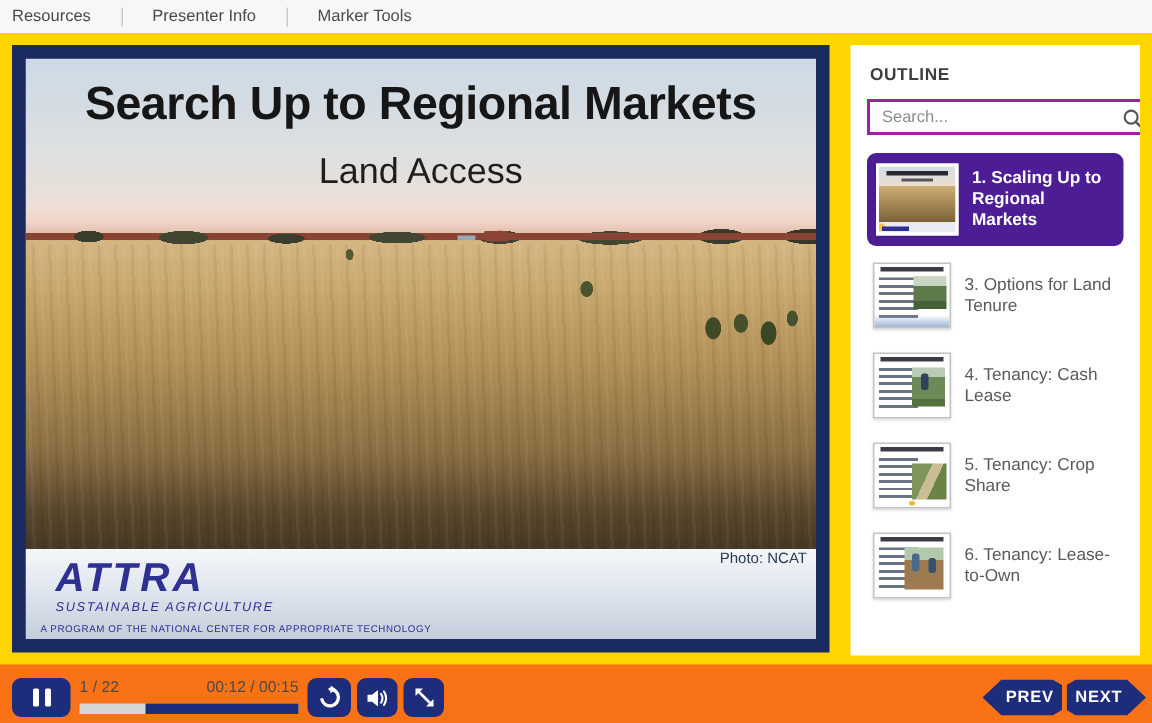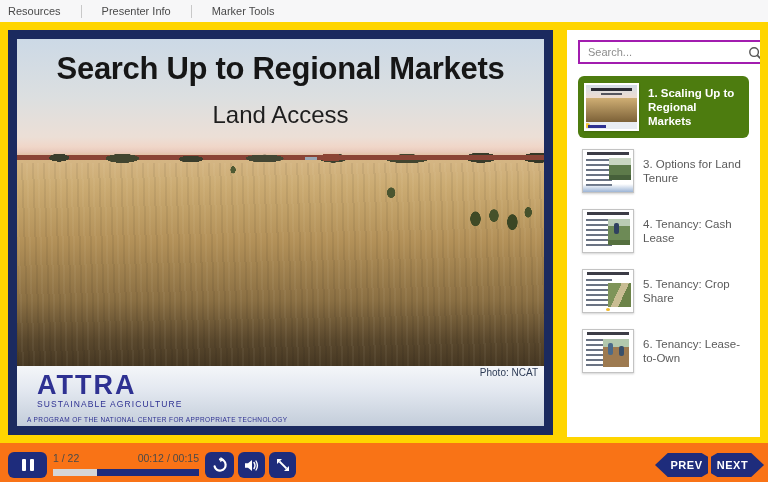--- a/index.html
+++ b/index.html
@@ -48,36 +48,36 @@
     background:repeating-linear-gradient(88deg, rgba(0,0,0,.06) 0 2px, transparent 2px 5px, rgba(255,245,220,.05) 5px 7px, transparent 7px 11px); }
   .slide-title { position:absolute; top:12px; left:0; width:100%; text-align:center; font-size:31px; font-weight:bold; color:#161616; letter-spacing:-.3px; }
   .slide-subtitle { position:absolute; top:62px; left:0; width:100%; text-align:center; font-size:24px; color:#1e1e1e; }
 
   
   .strip { position:relative; width:527px; height:60px; background:linear-gradient(180deg,#f4f6f9 0%, #e3e8f0 40%, #c3cdda 100%); }
   .photo-credit { position:absolute; top:1px; right:6px; font-size:10px; color:#2c3a55; }
   .logo-row { position:absolute; left:10px; top:7px; display:flex; align-items:flex-start; }
   .ncat-logo { width:52px; text-align:center; position:relative; }
   .ncat-text { font-size:13px; font-weight:bold; color:#24339b; letter-spacing:.5px; line-height:10px; border-bottom:2px solid #24339b; display:inline-block; padding:0 2px 2px; }
-  .attra-block { margin-left:10px; }
+  .attra-block { margin-left:10px;font-style:italic; }
   .attra-text { font-size:27px; font-weight:bold; color:#2e3192; letter-spacing:2px; line-height:24px; }
   .attra-sub { font-size:8.5px; color:#2e3192; letter-spacing:1.1px; margin-top:2px; }
   .tagline { position:absolute; left:10px; bottom:3px; font-size:6.5px; color:#2e3192; letter-spacing:.4px; }
 
   
   .sidebar { position:absolute; left:567px; top:8px; width:193px; height:407px; background:#ffffff; padding:10px 11px; overflow:hidden; }
   .outline-header { font-size:11.5px; font-weight:bold; color:#3d3d3d; letter-spacing:.4px; margin:4px 0 10px 2px; }
   .searchbox { position:relative; width:192px; height:24px; border:2px solid #a21caf; background:#fff; }
   .searchbox input { position:absolute; inset:0; border:0; outline:none; padding:0 24px 0 8px; font-size:11px; color:#333; font-family:"Liberation Sans",sans-serif; }
   .searchbox input::placeholder { color:#8d8d8d; }
   .search-icon { position:absolute; right:5px; top:4px; width:15px; height:15px; }
   .outline-list { list-style:none; margin-top:12px; }
   .outline-item { display:flex; align-items:center; gap:9px; padding:5px 4px; margin-bottom:6px; cursor:pointer; border-radius:6px; }
   .outline-item .label { font-size:11.5px; color:#5a5a5a; line-height:14px; }
-  .outline-item.selected { background:#4d7c0f; padding:7px 6px; }
+  .outline-item.selected { background:#4c1d95; padding:7px 6px; }
   .outline-item.selected .label { color:#ffffff; font-weight:bold; }
   .thumb { flex:0 0 52px; width:52px; height:44px; background:#fff; border:1px solid #c3c3c3; box-shadow:0 1px 2px rgba(0,0,0,.18); position:relative; overflow:hidden; }
   .outline-item.selected .thumb { border:2px solid #fff; height:48px; flex-basis:55px; width:55px; }
   
   .th-title { position:absolute; top:2px; left:8%; width:84%; height:3px; background:#3c3c46; }
   .th-lines { position:absolute; top:9px; left:3px; width:26px; height:28px;
     background:repeating-linear-gradient(180deg,#6a7383 0 2px, transparent 2px 5px); }
   .th-img { position:absolute; }
   .t1 .th-sky { position:absolute; top:0; left:0; width:100%; height:30%; background:linear-gradient(180deg,#d3dde7,#efdcCF); }
   .t1 .th-t1 { position:absolute; top:3px; left:10%; width:80%; height:3px; background:#2a2a33; }
@@ -146,20 +146,21 @@
               <div class="attra-text">ATTRA</div>
               <div class="attra-sub">SUSTAINABLE AGRICULTURE</div>
             </div>
           </div>
           <div class="tagline">A PROGRAM OF THE NATIONAL CENTER FOR APPROPRIATE TECHNOLOGY</div>
         </div>
       </div>
     </div>
 
     <div class="sidebar">
+      <div class="outline-header">OUTLINE</div>
       <div class="searchbox">
         <input type="text" placeholder="Search..." style="">
         <svg class="search-icon" viewBox="0 0 16 16">
           <circle cx="6.5" cy="6.5" r="4.6" fill="none" stroke="#555" stroke-width="1.5"></circle>
           <line x1="10" y1="10" x2="14.6" y2="14.6" stroke="#555" stroke-width="1.8"></line>
         </svg>
       </div>
       <ul class="outline-list">
         <li class="outline-item selected">
           <div class="thumb t1">

